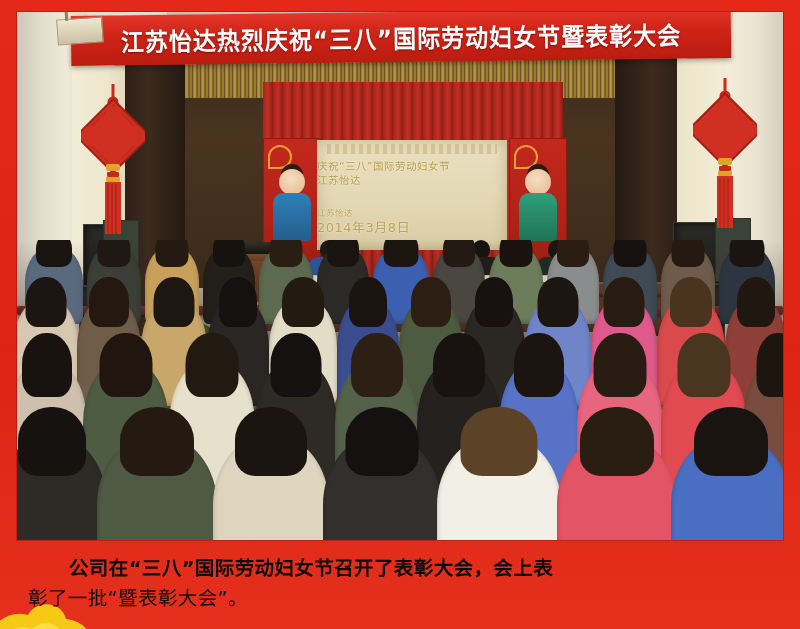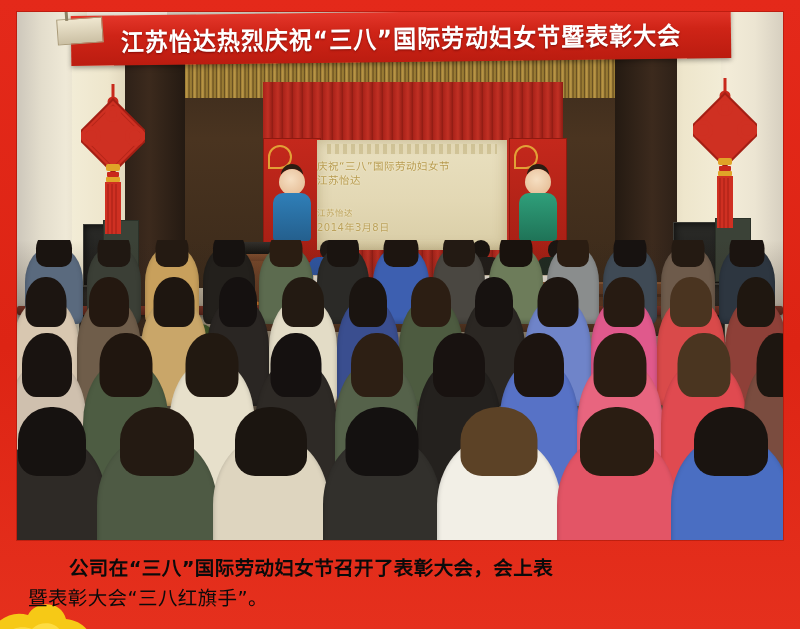--- a/index.html
+++ b/index.html
@@ -153,21 +153,21 @@
     text-align: left;
     font-size: 10px;
     line-height: 13px;
     letter-spacing: .5px;
     text-shadow: 0 0 2px rgba(255,250,220,.9);
     white-space: nowrap;
   }
   .screen .s-title1 { margin-top: 20px; font-size: 10.5px; }
   .screen .s-title2 { margin-top: 1px;  font-size: 10.5px; }
   .screen .s-org    { margin-top: 20px; font-size: 8.5px; opacity:.85; }
-  .screen .s-date   { margin-top: 1px;  font-size: 10px; opacity:.85; }
+  .screen .s-date   { margin-top: 1px;  font-size: 13px; opacity:.85; }
 
   
   .poster {
     position: absolute;
     top: 126px;
     width: 56px; height: 122px;
     background: linear-gradient(180deg,#c4281c,#a51f14);
     border: 1px solid #8e1a10;
     overflow: hidden;
   }
@@ -668,16 +668,16 @@
       </div>
   </div>
 
   <svg class="flourish" viewBox="0 0 130 90">
     <path d="M0,90 C6,58 26,44 46,50 C54,34 80,36 84,54 C104,56 114,72 110,90 Z" fill="#f6c916"></path>
     <path d="M10,90 C16,68 34,58 50,64 C60,54 78,58 80,70 C96,74 100,82 98,90 Z" fill="#ffdf4a" opacity=".85"></path>
   </svg>
 
   <div id="caption">
     <div class="line1">公司在“三八”国际劳动妇女节召开了表彰大会，会上表</div>
-    <div class="line2">暨表彰大会“三八红旗手”。</div>
+    <div class="line2">彰了一批“暨表彰大会”。</div>
   </div>
 
 </div>
 
 </body></html>

